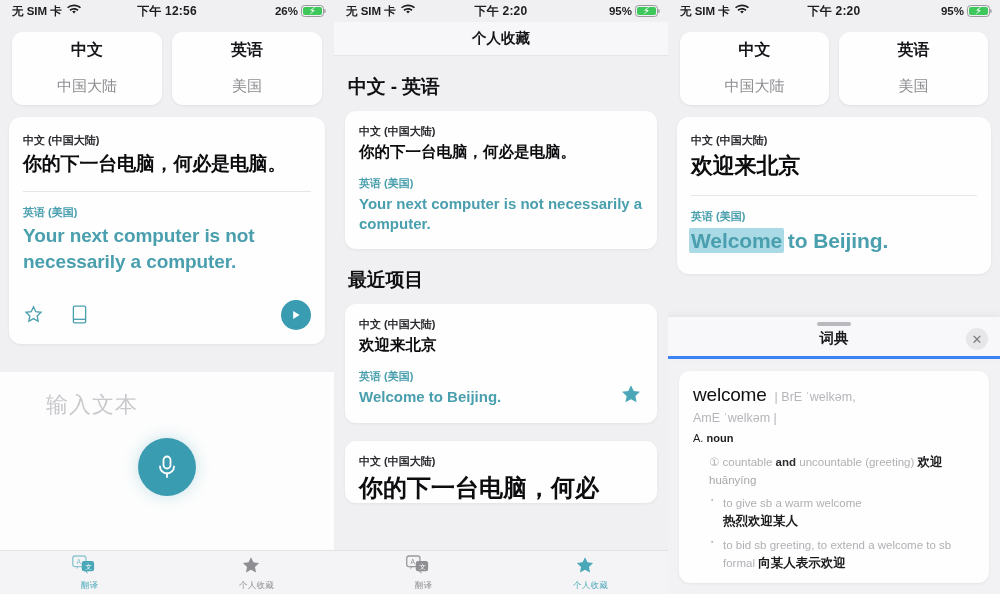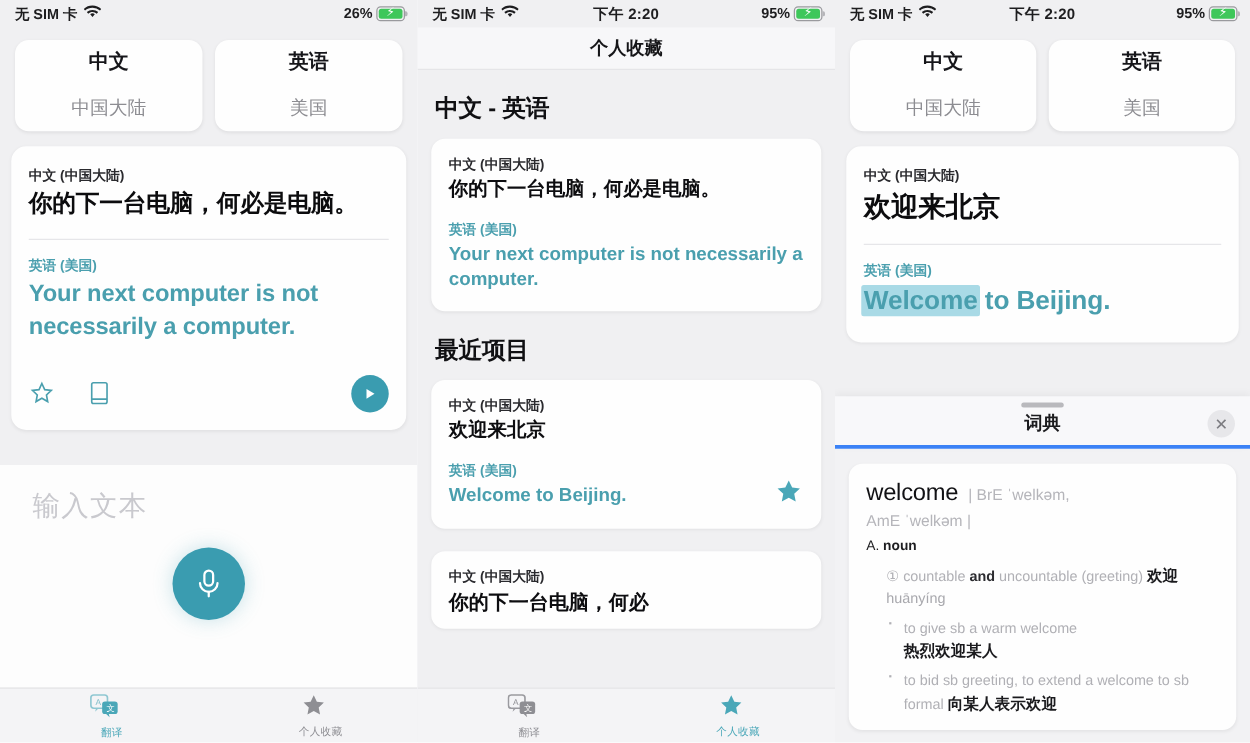--- a/index.html
+++ b/index.html
@@ -100,20 +100,21 @@
   }
 
   
   .input-panel {
     position: absolute; left: 0; right: 0; top: 372px; bottom: 0;
     background: #fdfdfd;
   }
   .input-ph {
     font-size: 22px; color: #c9c9ce; padding: 18px 0 0 26px;
     letter-spacing: 1px;
+    margin-left: 20px;
   }
   .mic-wrap { display: flex; justify-content: center; margin-top: 18px; }
   .mic-btn {
     width: 58px; height: 58px; border-radius: 50%;
     background: #3a9cb0; display: flex; align-items: center; justify-content: center;
     box-shadow: 0 0 16px rgba(58,156,176,0.28);
   }
 
   
   .tabbar {
@@ -142,21 +143,21 @@
     padding: 18px 14px 11px 14px; letter-spacing: -0.2px;
   }
   .fav-card {
     background: #fefefe; border-radius: 11px; margin: 0 11px;
     padding: 13px 14px 15px 14px; position: relative;
     box-shadow: 0 1px 3px rgba(0,0,0,0.06);
   }
   .fav-src { font-size: 15.5px; font-weight: bold; color: #0d0d10; line-height: 1.35; }
   .fav-tgt { font-size: 15px; font-weight: bold; color: #4a9fae; line-height: 1.35; }
   .fav-gap { height: 13px; }
-  .fav-src.lg { font-size: 16px; }
+  .fav-src.lg { font-size: 24px; }
   .fav-star { position: absolute; right: 15px; bottom: 14px; }
   .clip-card { overflow: hidden; max-height: 62px; }
 
   
   .sheet-head {
     position: relative; background: #f8f8fa;
     height: 42px; border-bottom: 3px solid #3b82f6;
     display: flex; align-items: center; justify-content: center;
     box-shadow: 0 -2px 7px rgba(0,0,0,0.05);
   }
@@ -209,20 +210,21 @@
 
     <div class="statusbar">
       <div class="sb-left">
         <span>无 SIM 卡</span>
         <span class="wifi">
           <svg viewBox="0 0 16 12" width="14" height="11">
               <path fill="#1d1d1f" d="M8 10.6 5.9 8.2a3.2 3.2 0 0 1 4.2 0L8 10.6zM8 6.2c-1.5 0-2.9.5-3.9 1.4L2.8 6.1A8 8 0 0 1 8 4.2c2 0 3.8.7 5.2 1.9l-1.3 1.5A5.9 5.9 0 0 0 8 6.2zM8 2.2c-2.6 0-5 1-6.8 2.5L0 3.3A11.6 11.6 0 0 1 8 .2c3.1 0 5.9 1.2 8 3.1l-1.2 1.4A10.2 10.2 0 0 0 8 2.2z"></path>
             </svg>
         </span>
       </div>
+      <div class="sb-center">下午 12:56</div>
       <div class="sb-right">
         <span>26%</span>
         <span class="batt">
           <span class="batt-fill"></span>
           <span class="bolt">⚡</span>
         </span>
       </div>
     </div>
 
     <div class="lang-row">

